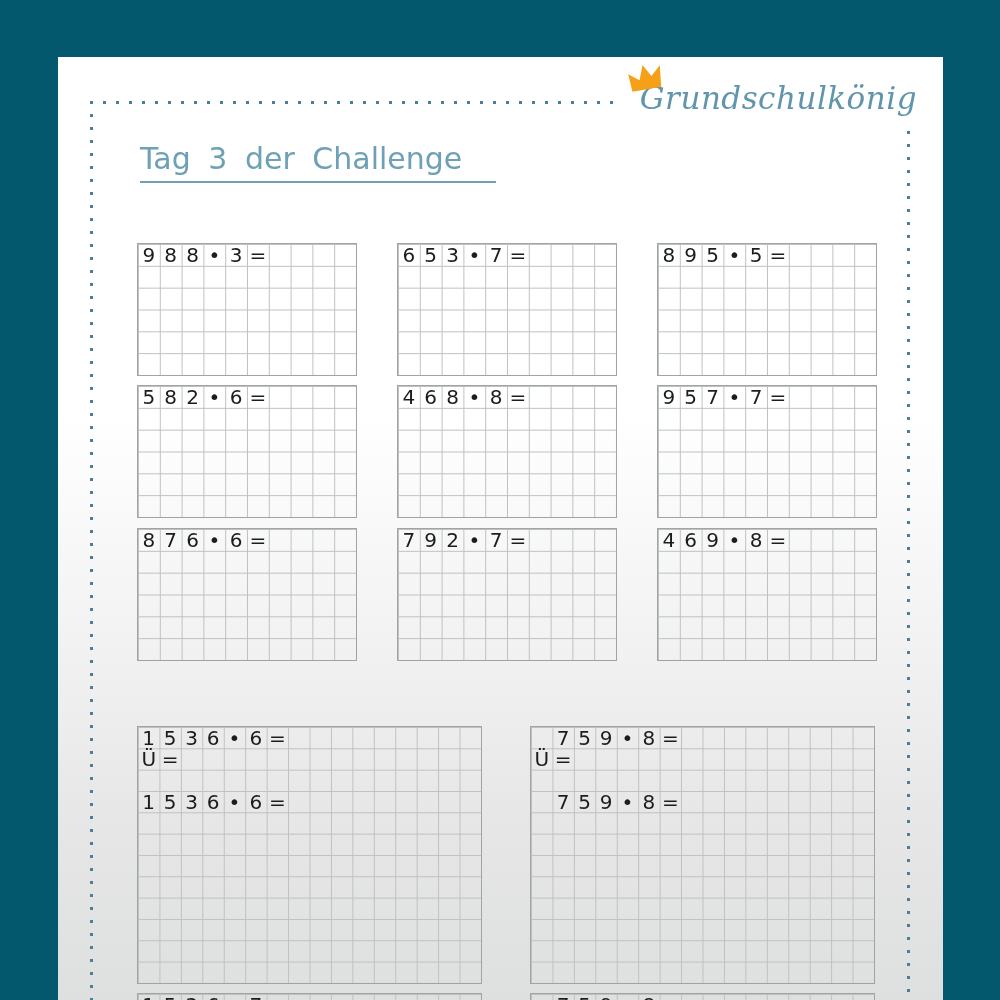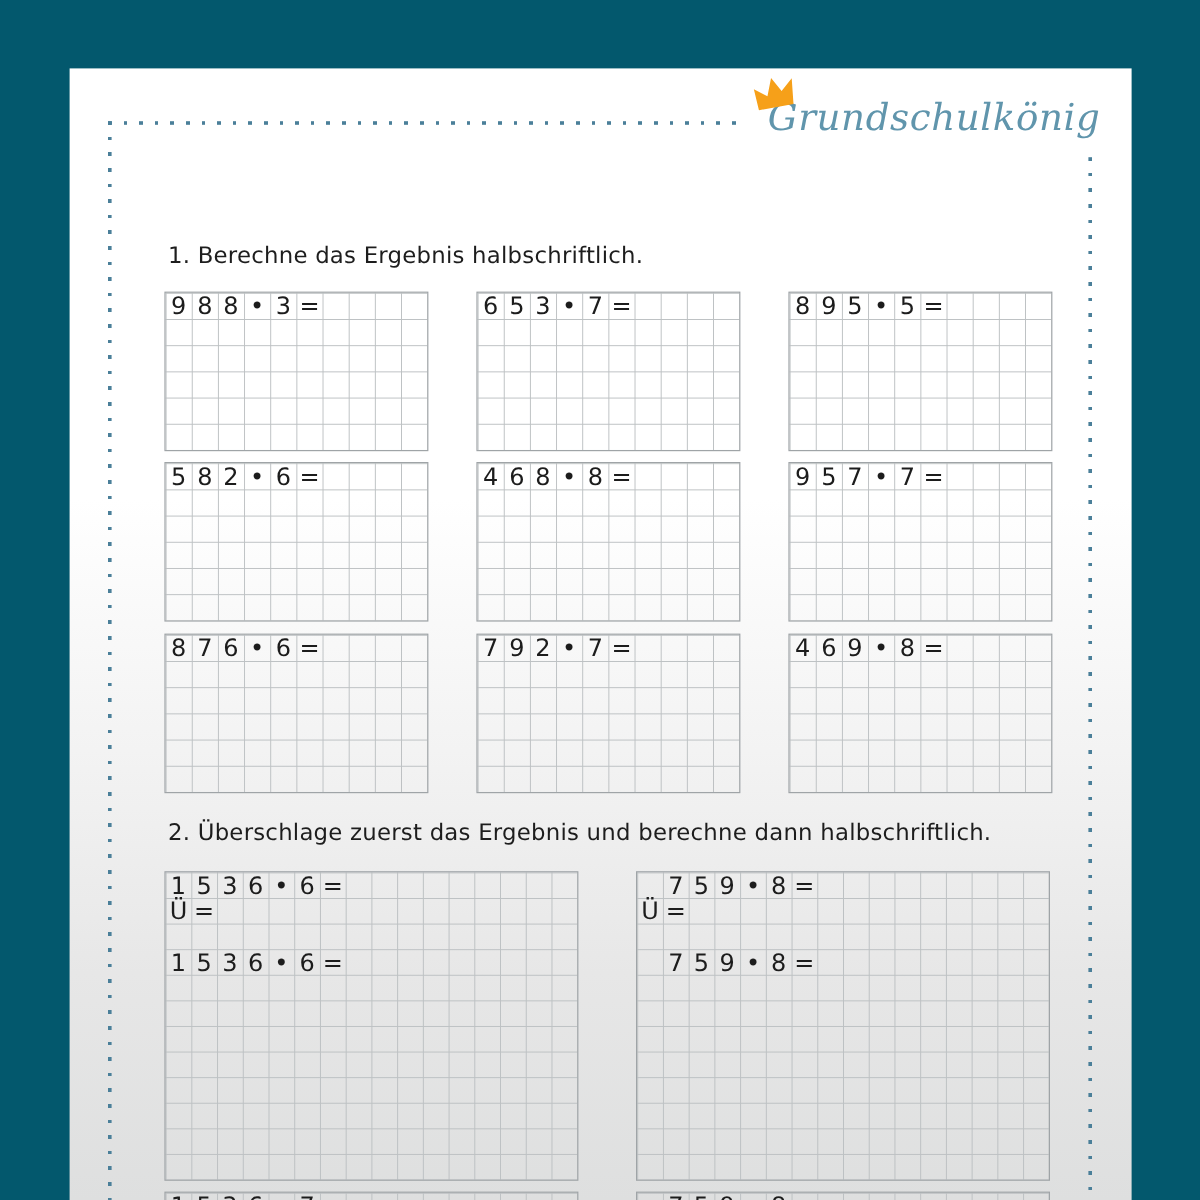--- a/index.html
+++ b/index.html
@@ -120,22 +120,22 @@
     <div id="border-left" class="dots-v"></div>
     <div id="border-right" class="dots-v"></div>
 
     <div class="logo">
       <svg class="crown" viewBox="0 0 32 24">
         <polygon points="2,22 1,6 10,13 15,0 21,11 30,3 28,22" fill="#f6a019"></polygon>
       </svg>
       <span>Grundschulkönig</span>
     </div>
 
-
-    <div id="instr-1" class="instruction">1. Berechne das Ergebnis halbschriftlich.</div>
+    <div class="doc-title">Tag 3 der Challenge</div>
+
 
     <div id="b0" class="gridbox s1box">
         <div class="grid-line" style="top: 0px;">
           <span>9</span>
           <span>8</span>
           <span>8</span>
           <span>•</span>
           <span>3</span>
           <span>=</span>
         </div>
@@ -214,21 +214,20 @@
         <div class="grid-line" style="top: 0px;">
           <span>4</span>
           <span>6</span>
           <span>9</span>
           <span>•</span>
           <span>8</span>
           <span>=</span>
         </div>
       </div>
 
-    <div id="instr-2" class="instruction">2. Überschlage zuerst das Ergebnis und berechne dann halbschriftlich.</div>
 
     <div id="c0" class="gridbox s2box">
         <div class="grid-line" style="top: 0px;">
           <span>1</span>
           <span>5</span>
           <span>3</span>
           <span>6</span>
           <span>•</span>
           <span>6</span>
           <span>=</span>

